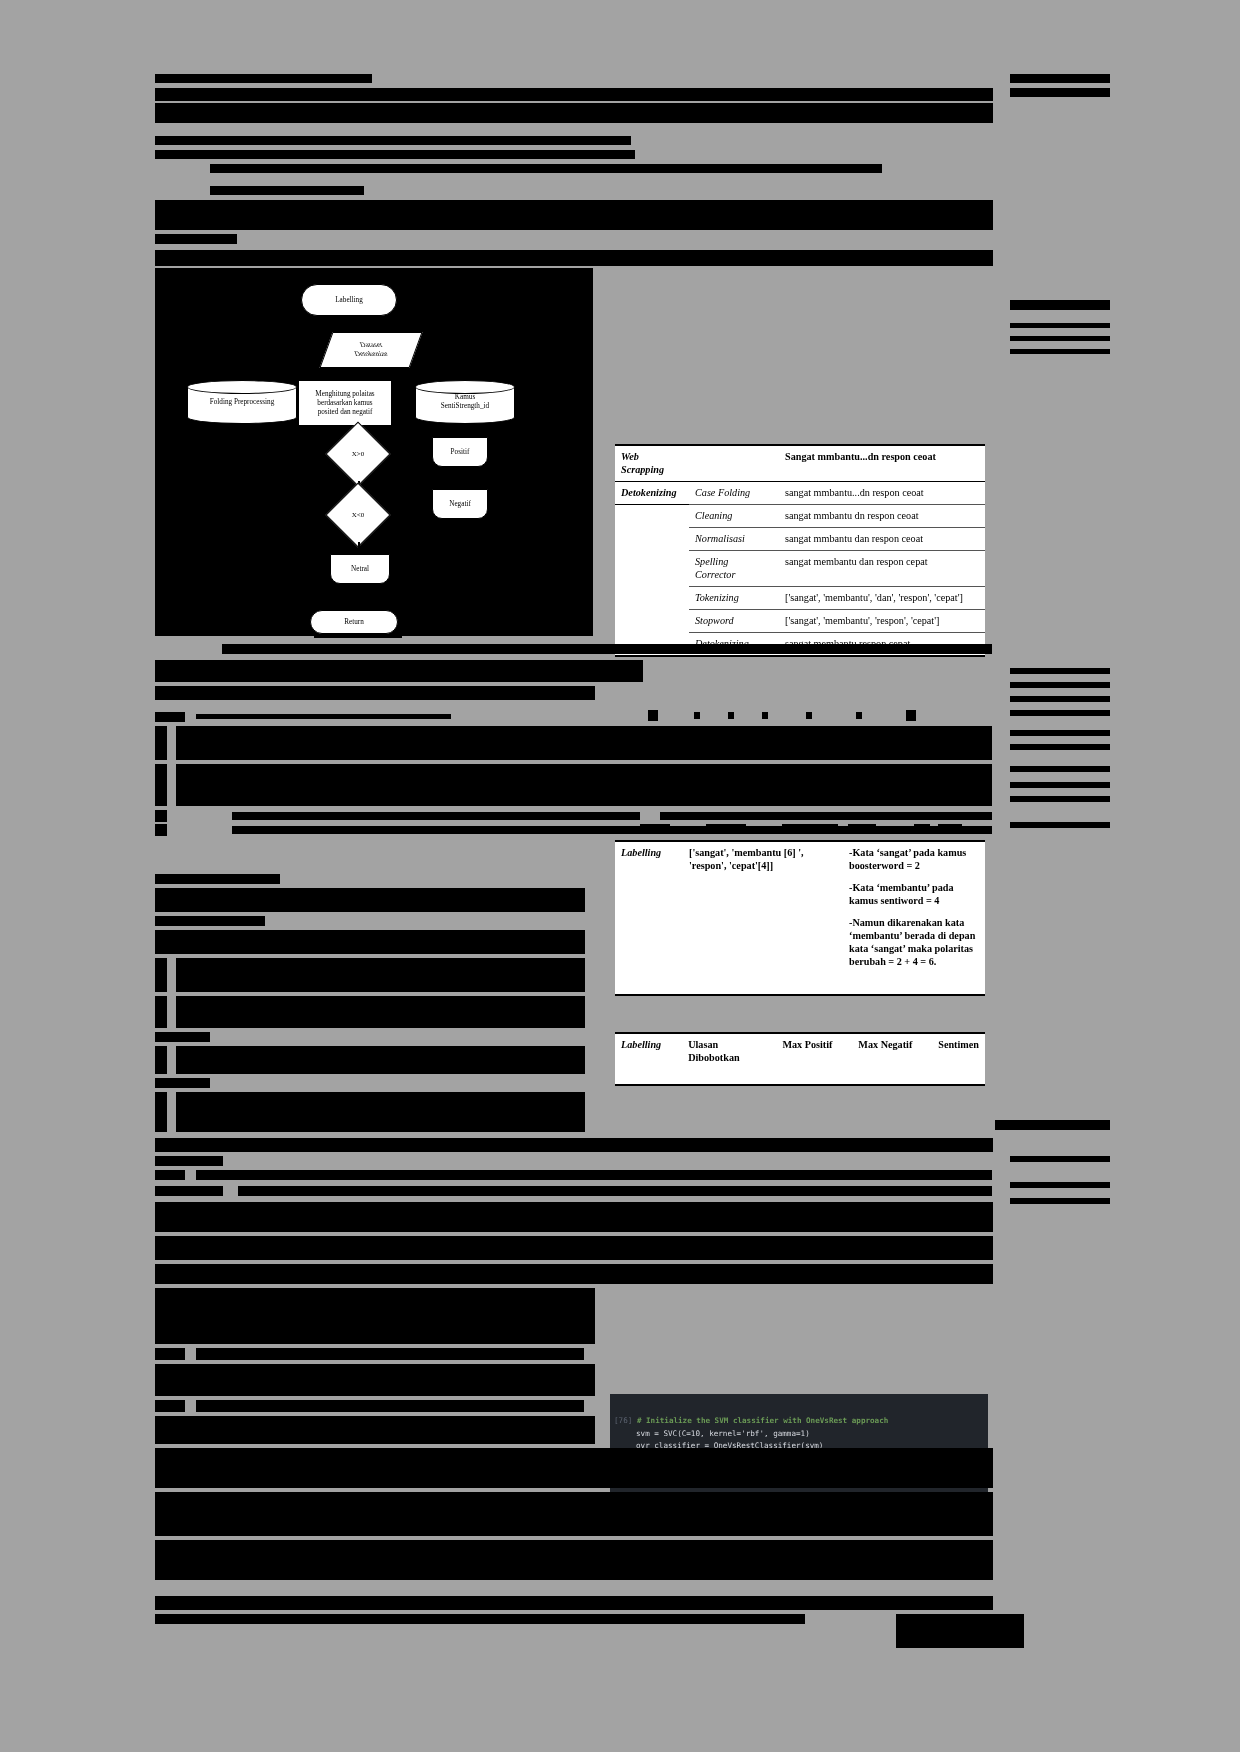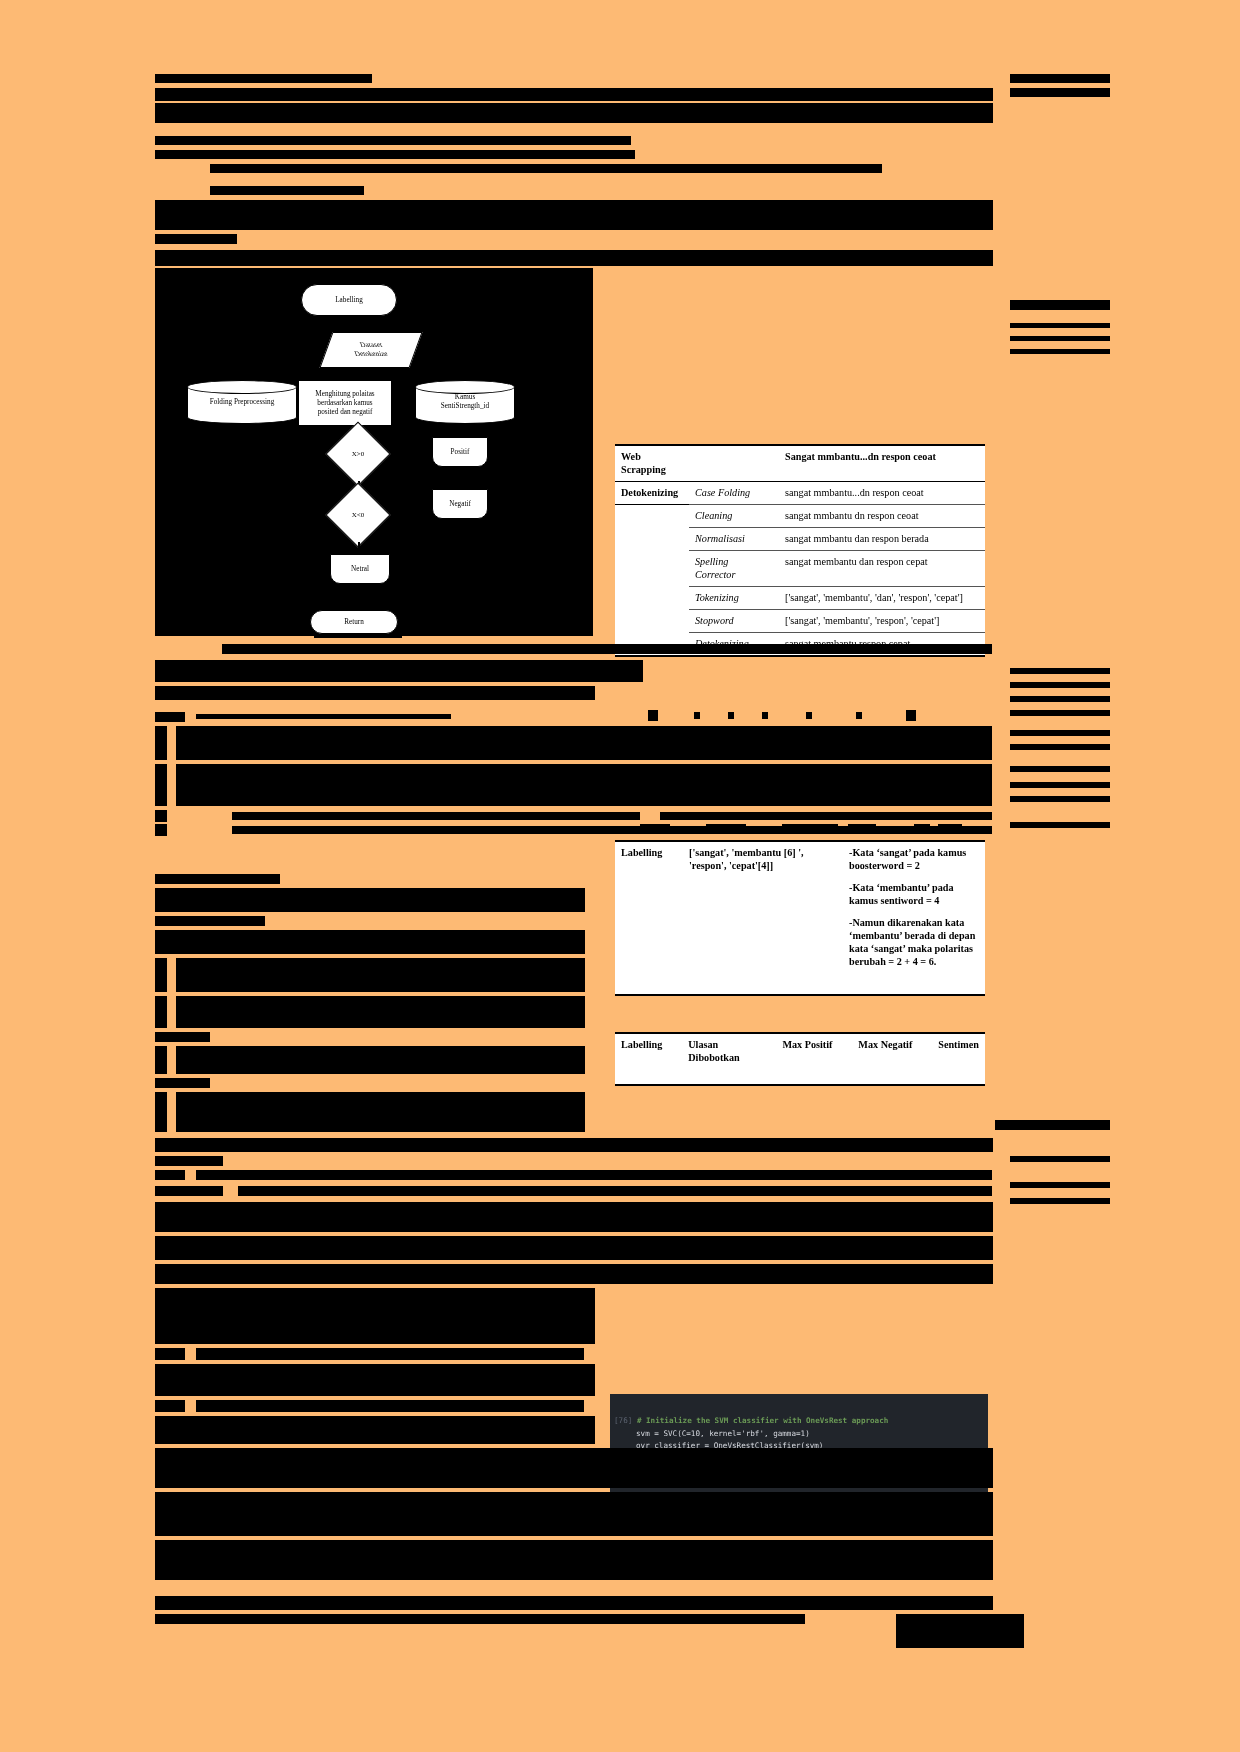--- a/index.html
+++ b/index.html
@@ -1,18 +1,18 @@
 <!DOCTYPE html>
 <html><head>
 <meta charset="utf-8">
 <style>
   html,body{margin:0;padding:0;background:#ffffff;}
   body{width:1240px;height:1752px;position:relative;overflow:hidden;
        font-family:"Liberation Serif", serif;}
-  .page{position:absolute;left:0;top:0;width:1240px;height:1752px;background:#fdba74;}
+  .page{position:absolute;left:0;top:0;width:1240px;height:1752px;background:#a3a3a3;}
 
   
   .rb{position:absolute;background:#000;}
 
   
   .flow{position:absolute;}
   .node{position:absolute;background:#fff;border:1.3px solid #000;
         display:flex;align-items:center;justify-content:center;text-align:center;
         font-size:7.2px;line-height:1.25;color:#000;padding:2px;box-sizing:border-box;}
   .shadow{position:absolute;background:#000;}
@@ -36,21 +36,21 @@
   
   .tbl{position:absolute;background:#fff;border-collapse:collapse;
        font-family:"Liberation Serif", serif;}
   .tbl table{border-collapse:collapse;width:100%;}
   .tbl td{vertical-align:top;padding:4px 6px 5px 6px;font-size:10.2px;line-height:1.28;color:#000;}
   .tbl .top-rule{border-top:2.1px solid #000;}
   .tbl .bot-rule{border-bottom:2.1px solid #000;}
   .tbl .hair{border-top:0.8px solid #555;}
   .tbl .dbl{border-bottom:1.2px solid #000;}
   .it{font-style:italic;}
-  .bi{font-weight:bold;}
+  .bi{font-weight:bold;font-style:italic;}
   .b{font-weight:bold;}
 
   
   .code{position:absolute;background:#21252b;color:#d7dae0;
         font-family:"DejaVu Sans Mono", monospace;font-size:7.6px;line-height:1.62;
         padding:9px 8px 9px 4px;box-sizing:border-box;white-space:pre;}
   .code .cm{color:#6a9955;font-weight:bold;}
   .code .io{color:#5c6370;}
 </style>
 </head>
@@ -178,21 +178,21 @@
           <td style="border-top:1.4px solid #000;">sangat mmbantu...dn respon ceoat</td>
         </tr>
         <tr>
           <td></td>
           <td class="hair it">Cleaning</td>
           <td class="hair">sangat mmbantu dn respon ceoat</td>
         </tr>
         <tr>
           <td></td>
           <td class="hair it">Normalisasi</td>
-          <td class="hair">sangat mmbantu dan respon berada</td>
+          <td class="hair">sangat mmbantu dan respon ceoat</td>
         </tr>
         <tr>
           <td></td>
           <td class="hair it" style="width:78px;">Spelling<br>Corrector</td>
           <td class="hair">sangat membantu dan respon cepat</td>
         </tr>
         <tr>
           <td></td>
           <td class="hair it">Tokenizing</td>
           <td class="hair">['sangat', 'membantu', 'dan', 'respon', 'cepat']</td>

